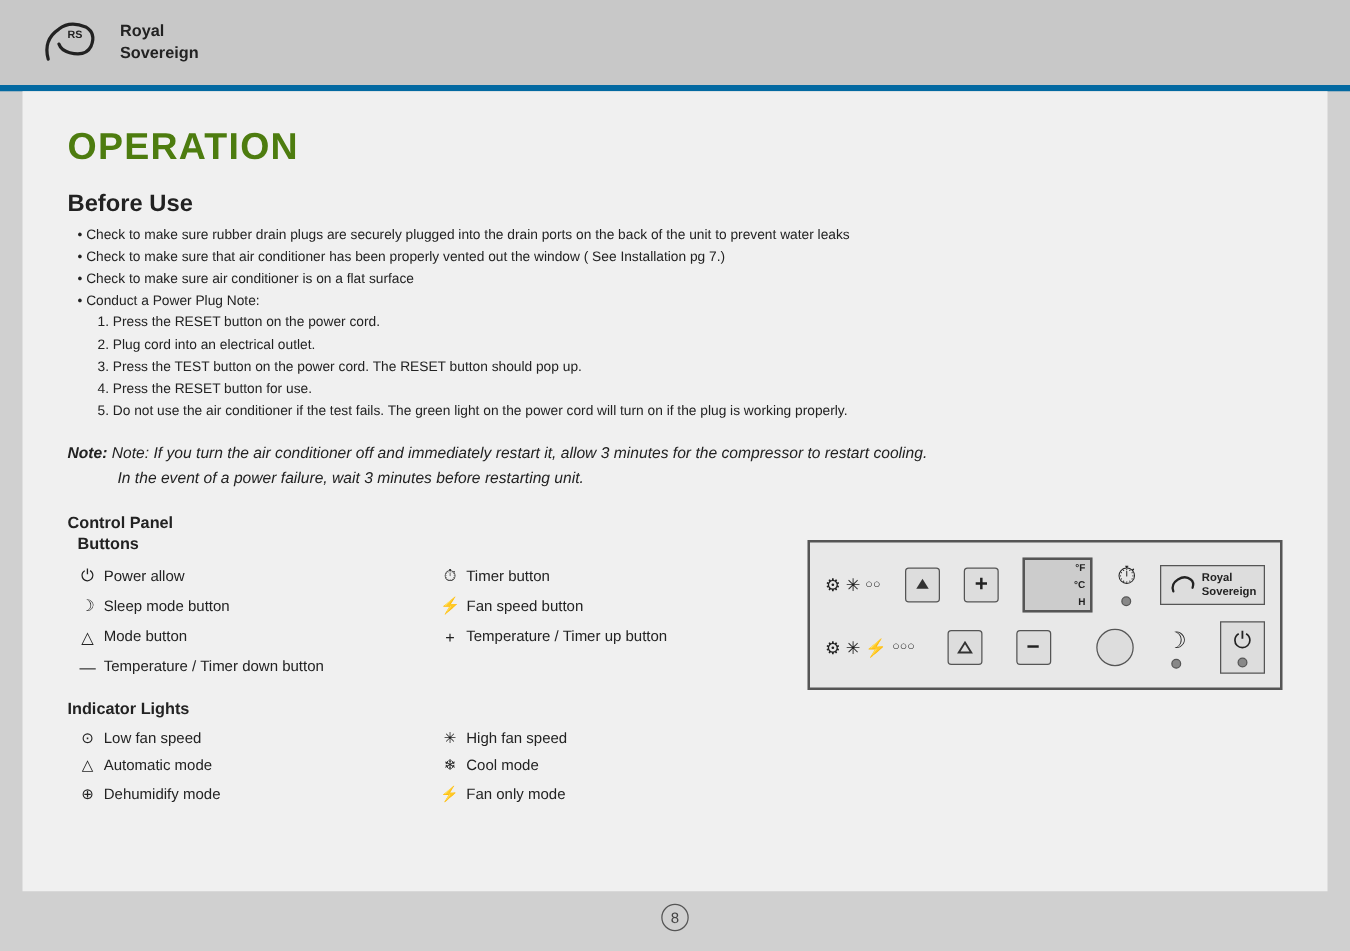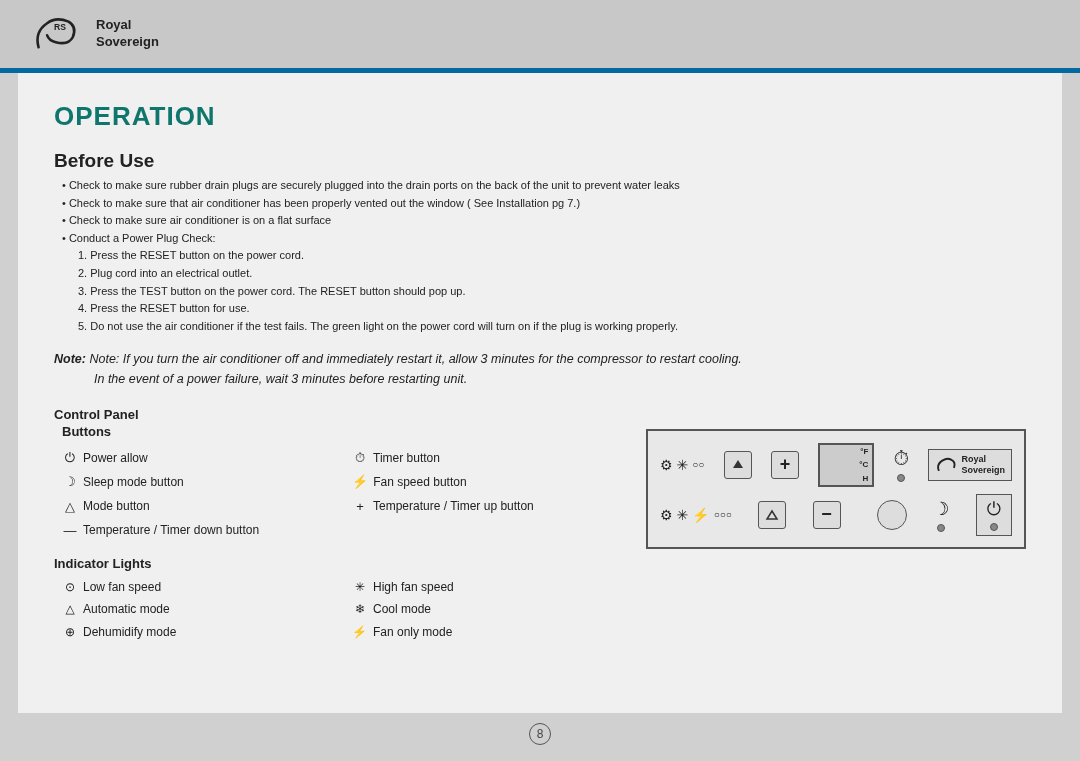--- a/index.html
+++ b/index.html
@@ -25,25 +25,25 @@
     .logo-text { font-size: 13px; font-weight: bold; line-height: 1.3; }
 
     .content-area {
       background: #f0f0f0;
       margin: 0 18px;
       padding: 28px 36px 28px 36px;
       min-height: 640px;
     }
 
     .page-title {
-      font-size: 26px;
+      font-size: 30px;
       font-weight: 900;
       letter-spacing: 1px;
       margin-bottom: 18px;
-      color: #0f766e;
+      color: #4d7c0f;
       text-transform: uppercase;
     }
 
     .section-title {
       font-weight: bold;
       font-size: 19px;
       margin-bottom: 5px;
     }
 
     .before-use-list {
@@ -236,21 +236,21 @@
 
 <div class="content-area">
 
   <div class="page-title">OPERATION</div>
 
   <div class="section-title">Before Use</div>
   <div class="before-use-list">
     <p>• Check to make sure rubber drain plugs are securely plugged into the drain ports on the back of the unit to prevent water leaks</p>
     <p>• Check to make sure that air conditioner has been properly vented out the window ( See Installation pg 7.)</p>
     <p>• Check to make sure air conditioner is on a flat surface</p>
-    <p>• Conduct a Power Plug Check:</p>
+    <p>• Conduct a Power Plug Note:</p>
     <p style="margin-left:16px">    1. Press the RESET button on the power cord.</p>
     <p style="margin-left:16px">    2. Plug cord into an electrical outlet.</p>
     <p style="margin-left:16px">    3. Press the TEST button on the power cord.  The RESET button should pop up.</p>
     <p style="margin-left:16px">    4. Press the RESET button for use.</p>
     <p style="margin-left:16px">    5. Do not use the air conditioner if the test fails.  The green light on the power cord will turn on if the plug is working properly.</p>
   </div>
 
   <div class="note-text">
     <strong>Note:</strong> <span>Note: If you turn the air conditioner off and immediately restart it, allow 3 minutes for the compressor to restart cooling.</span><br>
     <span style="margin-left:40px">In the event of a power failure, wait 3 minutes before restarting unit.</span>

